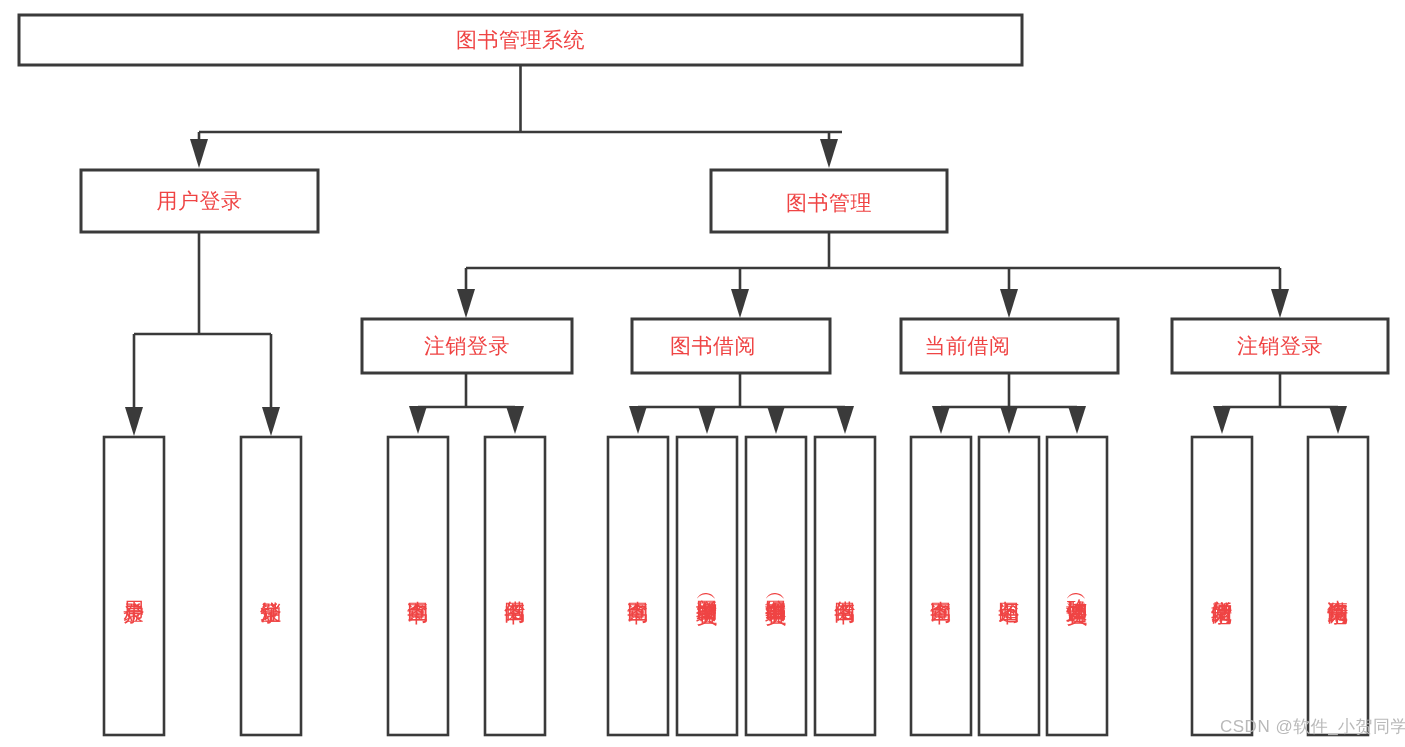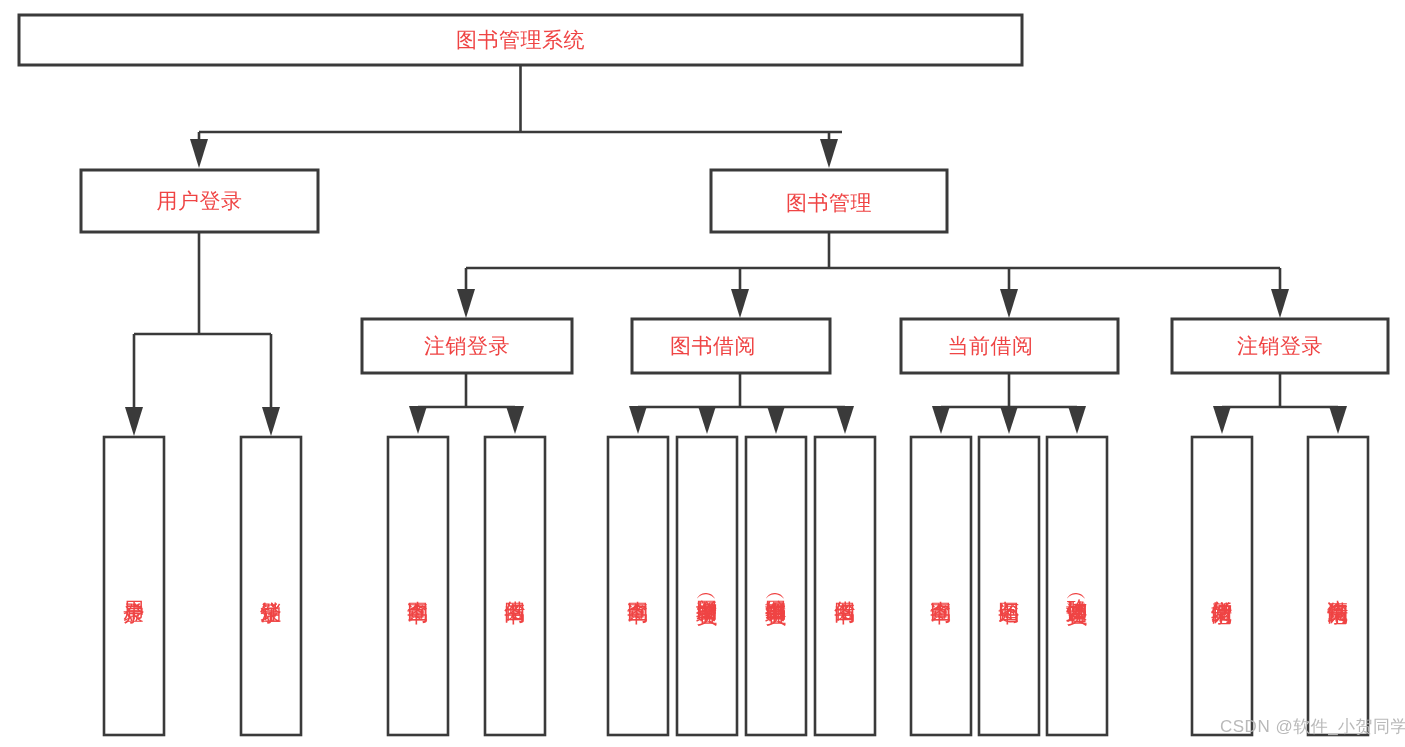--- a/index.html
+++ b/index.html
@@ -157,21 +157,21 @@
 
   </svg>
 
   <div class="node-label horizontal" style="left:19px; top:15px; width:1003px; height:50px;">图书管理系统</div>
 
   <div class="node-label horizontal" style="left:81px; top:170px; width:237px; height:62px;">用户登录</div>
   <div class="node-label horizontal" style="left:711px; top:170px; width:236px; height:66px;">图书管理</div>
 
   <div class="node-label horizontal" style="left:362px; top:319px; width:210px; height:54px;">注销登录</div>
   <div class="node-label horizontal" style="left:632px; top:319px; width:162px; height:54px;">图书借阅</div>
-  <div class="node-label horizontal" style="left:882px; top:319px; width:217px; height:54px;">当前借阅</div>
+  <div class="node-label horizontal" style="left:859px; top:319px; width:217px; height:54px;">当前借阅</div>
   <div class="node-label horizontal" style="left:1172px; top:319px; width:216px; height:54px;">注销登录</div>
 
   <div class="node-label vertical" style="left:104px; top:437px; width:60px; height:298px;">用户登录</div>
   <div class="node-label vertical" style="left:241px; top:437px; width:60px; height:298px;">注销登录</div>
 
   <div class="node-label vertical" style="left:388px; top:437px; width:60px; height:298px;">查询图书</div>
   <div class="node-label vertical" style="left:485px; top:437px; width:60px; height:298px;">借阅图书</div>
 
   <div class="node-label vertical" style="left:608px; top:437px; width:60px; height:298px;">查询图书</div>
   <div class="node-label vertical" style="left:677px; top:437px; width:60px; height:298px;">新增图书（管理员）</div>

